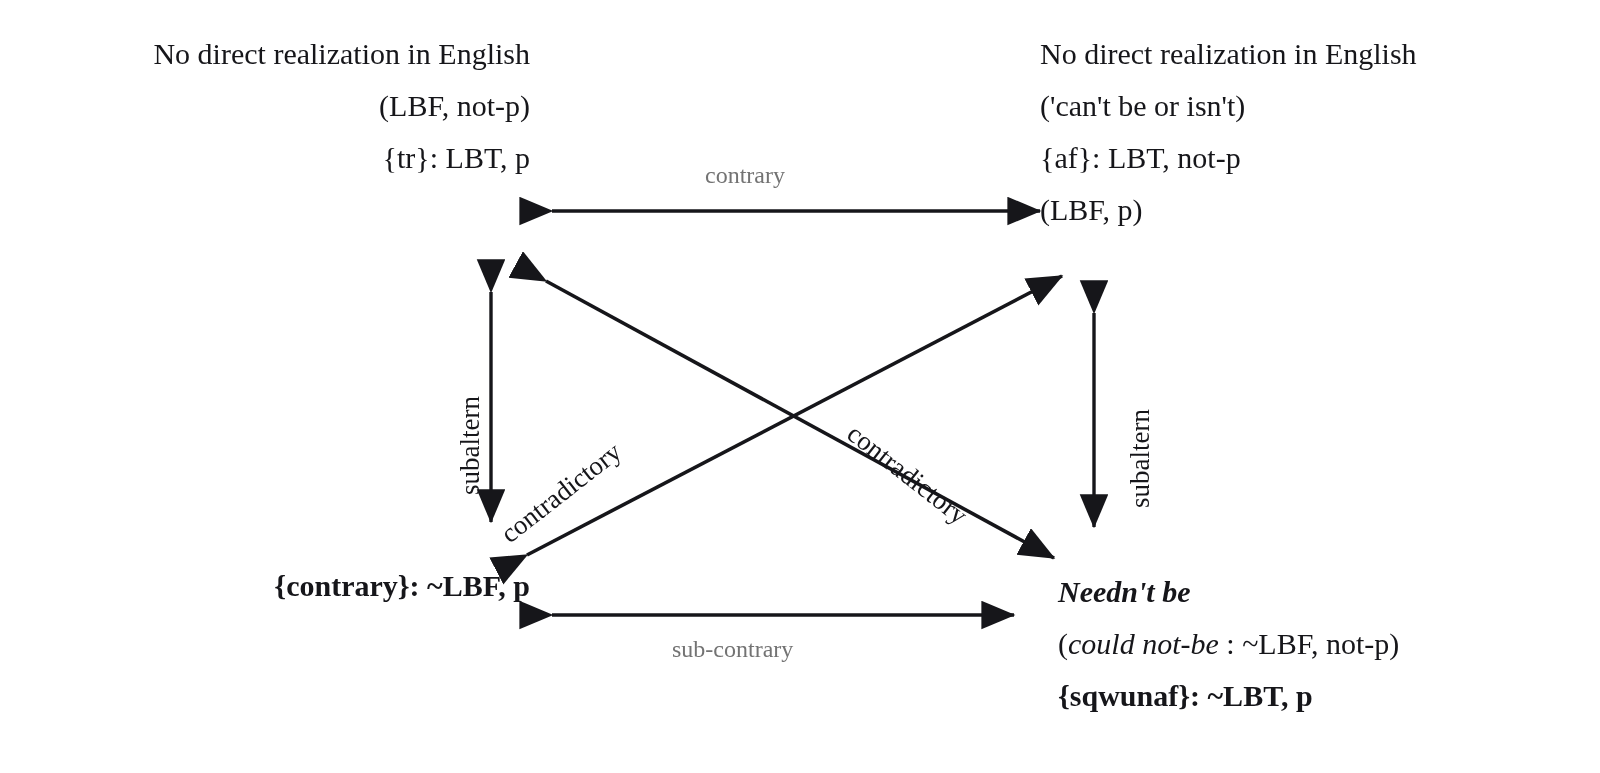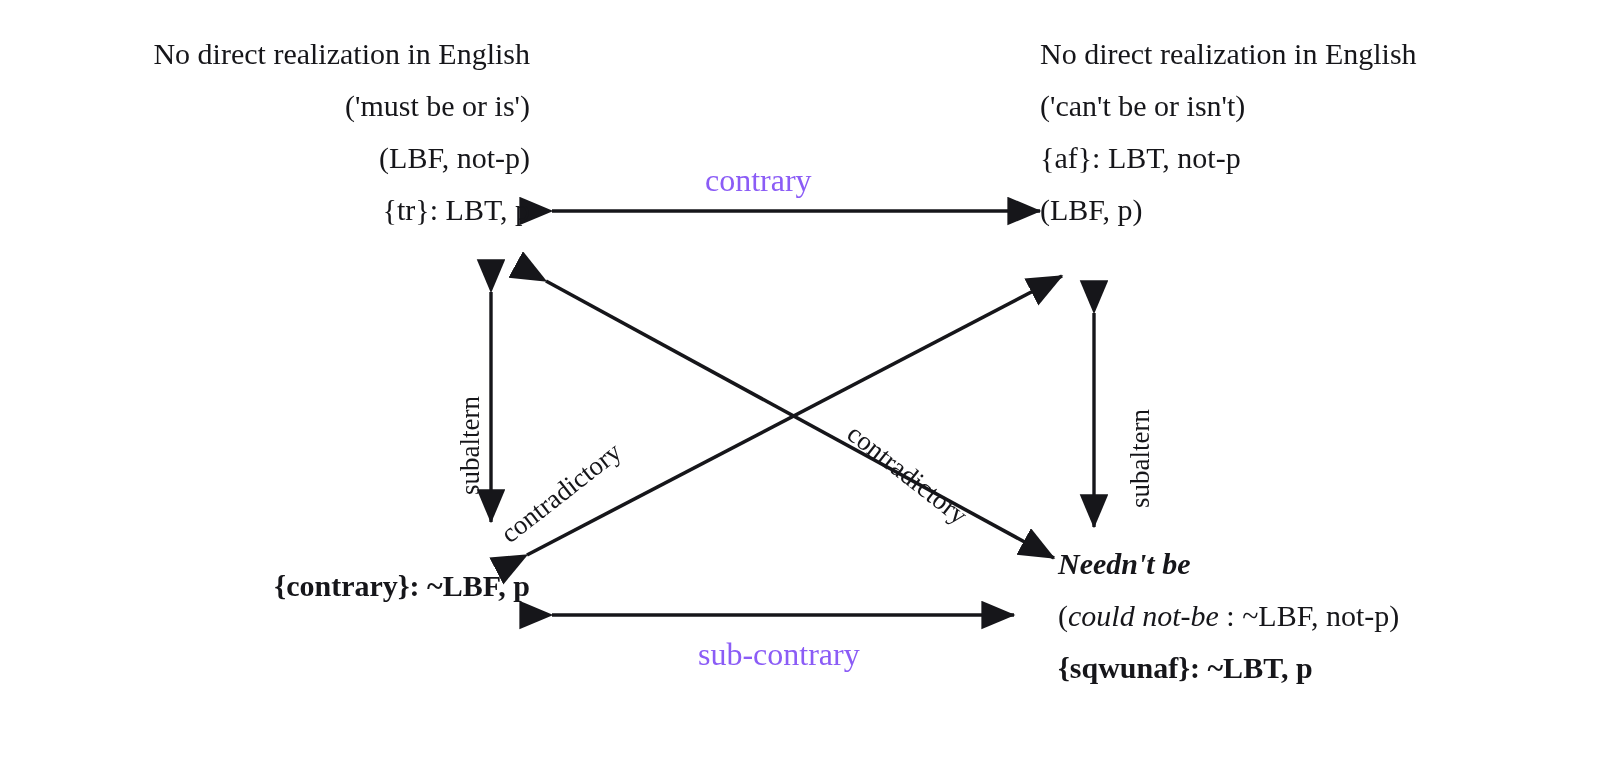--- a/index.html
+++ b/index.html
@@ -28,37 +28,37 @@
     position: absolute;
     font-size: 30px;
     line-height: 52px;
     white-space: nowrap;
     color: #16161a;
   }
   .corner .ln { display: block; }
   .corner.tl { left: 0px;   top: 28px;  width: 545px; text-align: right; padding-right: 15px; box-sizing: border-box; }
   .corner.tr { left: 1040px; top: 28px; width: 560px; text-align: left; }
   .corner.bl { left: 0px;   top: 560px; width: 545px; text-align: right; padding-right: 15px; box-sizing: border-box; }
-  .corner.br { left: 1058px; top: 538px; width: 542px; text-align: left; }
+  .corner.br { left: 1058px; top: 566px; width: 542px; text-align: left; }
 
   .corner.bl .ln.l1 { padding-right: 45px; }
   .corner.tr .ln { padding-left: 0px; }
 
   .bi { font-weight: bold; font-style: italic; }
   .b  { font-weight: bold; }
   .i  { font-style: italic; }
 
   .edge-label {
     position: absolute;
-    font-size: 32px;
+    font-size: 24px;
     white-space: nowrap;
-    color: #8b5cf6;
+    color: #737373;
   }
   #label-contrary    { left: 705px;  top: 162px; }
-  #label-subcontrary { left: 698px;  top: 636px; }
+  #label-subcontrary { left: 672px;  top: 636px; }
 
   .rot-label {
     position: absolute;
     font-size: 27px;
     white-space: nowrap;
     color: #16161a;
     transform-origin: 0 0;
   }
   #label-subaltern-left  { left: 455px;  top: 495px;  transform: rotate(-90deg); }
   #label-subaltern-right { left: 1125px; top: 508px;  transform: rotate(-90deg); }
@@ -97,21 +97,20 @@
       <line x1="546" y1="281" x2="1054" y2="558" stroke="#16161a" stroke-width="3.6" marker-start="url(#ah)" marker-end="url(#ah)"></line>
     </g>
 
     <g>
       <line x1="527" y1="555" x2="1062" y2="276" stroke="#16161a" stroke-width="3.6" marker-start="url(#ah)" marker-end="url(#ah)"></line>
     </g>
   </svg>
 
   <div class="corner tl">
     <span class="ln">No direct realization in English</span>
-    <span class="ln">('must be or is')</span>
     <span class="ln">(LBF, not-p)</span>
     <span class="ln">{tr}: LBT, p</span>
   </div>
 
   <div class="corner tr">
     <span class="ln">No direct realization in English</span>
     <span class="ln">('can't be or isn't)</span>
     <span class="ln">{af}: LBT, not-p</span>
     <span class="ln">(LBF, p)</span>
   </div>

